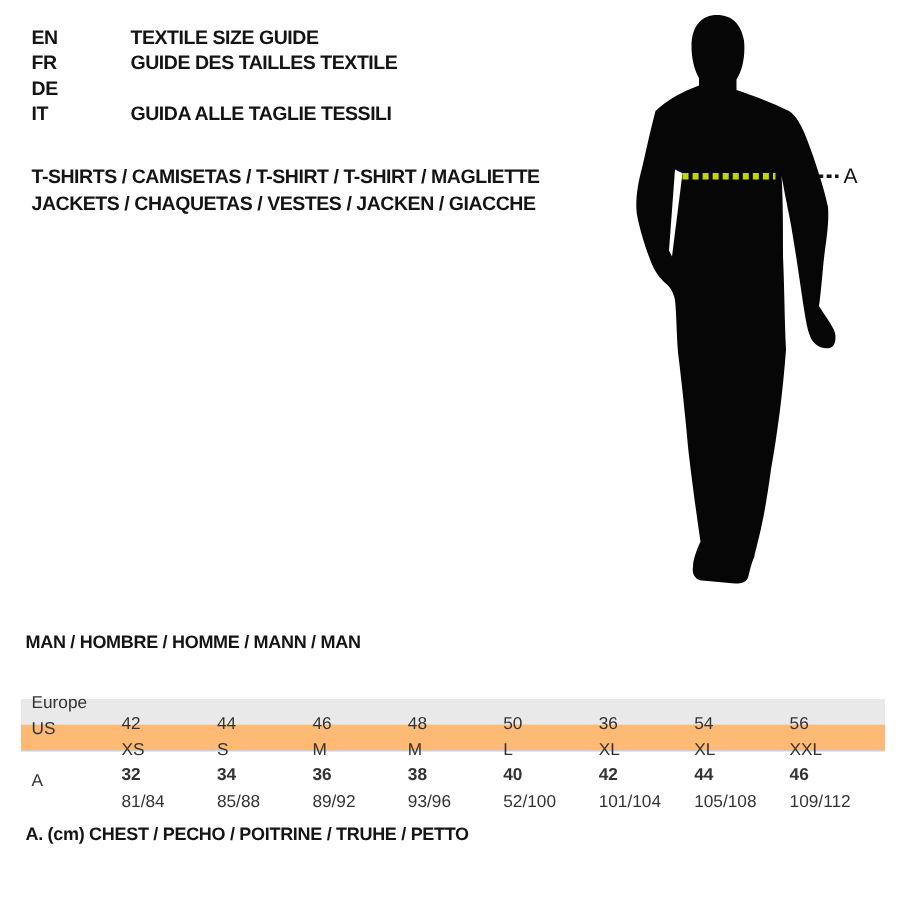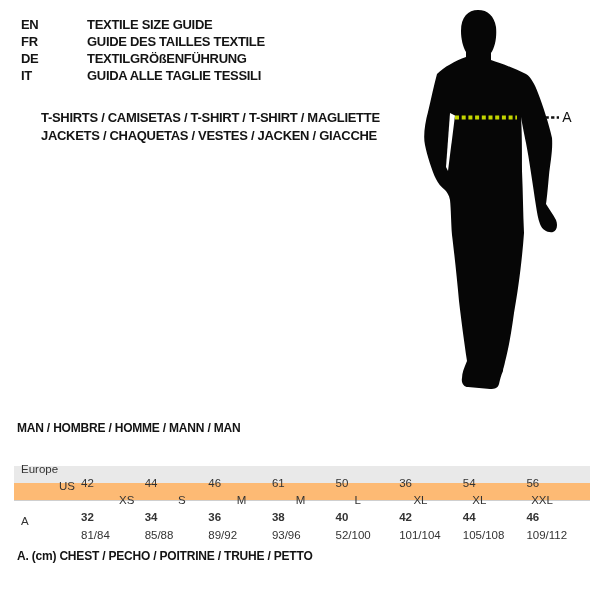--- a/index.html
+++ b/index.html
@@ -13,21 +13,21 @@
     overflow:hidden;
   }
   
   .lang-list { position:absolute; left:21px; top:16px; }
   .lang-row { display:flex; height:17px; align-items:center;gap:30px; }
   .lang-code {
     width:36px; font-size:13px; font-weight:bold; letter-spacing:-0.3px;
   }
   .lang-text { font-size:13px; font-weight:bold; letter-spacing:-0.3px; white-space:nowrap; }
   
-  .garment-types { position:absolute; left:21px; top:108px;margin-left:20px; }
+  .garment-types { position:absolute; left:21px; top:108px; }
   .garment-line {
     height:18px; display:flex; align-items:center;
     font-size:13px; font-weight:bold; letter-spacing:-0.3px; white-space:nowrap;
   }
   
   .figure-area { position:absolute; left:400px; top:3px; width:200px; height:392px; }
   .figure-area svg { position:absolute; left:0; top:0; }
   .measure-label-a {
     position:absolute; left:159px; top:106px; width:16px;
     font-size:14px; color:#111; text-align:center;
@@ -42,21 +42,21 @@
   .table-header-bar {
     height:14px; background:#c3c3c3; display:flex; align-items:center;
     padding-left:8px; font-size:10.5px; color:#2b2b2b; letter-spacing:-0.1px;
   }
   .trow {
     display:grid; grid-template-columns:67px repeat(8,1fr);
     height:17px; align-items:center; font-size:11.5px; color:#333;
   }
   .trow .lbl { text-align:left; padding-left:7px; }
   .trow .val { text-align:left;margin-top:28px; }
-  .trow.shade1 { background:#e9e9e9;padding-left:38px; }
+  .trow.shade1 { background:#e9e9e9; }
   .trow.shade2 { background:#fdba74;font-weight:bold; }
   .trow.a-row { height:18px; border-top:1px solid #cfcfcf; }
   
   .footnote {
     position:absolute; left:17px; top:549px; height:14px;
     font-size:12px; font-weight:bold; letter-spacing:-0.2px; white-space:nowrap;
   }
 </style>
 </head>
 <body>
@@ -65,21 +65,20 @@
   <div class="lang-row">
     <span class="lang-code">EN</span>
     <span class="lang-text">TEXTILE SIZE GUIDE</span>
   </div>
   <div class="lang-row">
     <span class="lang-code">FR</span>
     <span class="lang-text">GUIDE DES TAILLES TEXTILE</span>
   </div>
   <div class="lang-row">
     <span class="lang-code">DE</span>
-    <span class="lang-text">TEXTILGRÖßENFÜHRUNG</span>
   </div>
   <div class="lang-row">
     <span class="lang-code">IT</span>
     <span class="lang-text">GUIDA ALLE TAGLIE TESSILI</span>
   </div>
 </div>
 
 <div class="garment-types">
   <div class="garment-line">T-SHIRTS / CAMISETAS / T-SHIRT / T-SHIRT / MAGLIETTE</div>
   <div class="garment-line">JACKETS / CHAQUETAS / VESTES / JACKEN / GIACCHE</div>
@@ -115,21 +114,21 @@
 
 <div class="gender-heading">MAN / HOMBRE / HOMME / MANN / MAN</div>
 
 <div class="size-table">
 
   <div class="trow">
     <span class="lbl">Europe</span>
     <span class="val">42</span>
     <span class="val">44</span>
     <span class="val">46</span>
-    <span class="val">61</span>
+    <span class="val">48</span>
     <span class="val">50</span>
     <span class="val">36</span>
     <span class="val">54</span>
     <span class="val">56</span>
   </div>
 
   <div class="trow shade1">
     <span class="lbl">US</span>
     <span class="val">XS</span>
     <span class="val">S</span>

